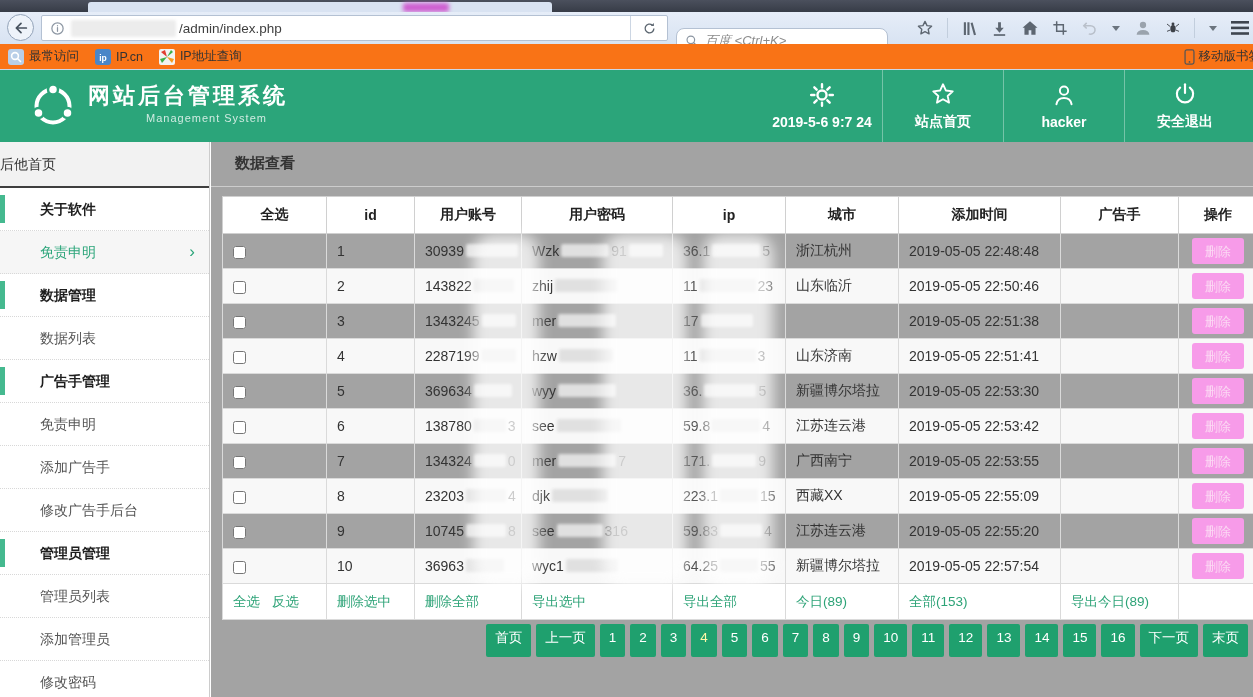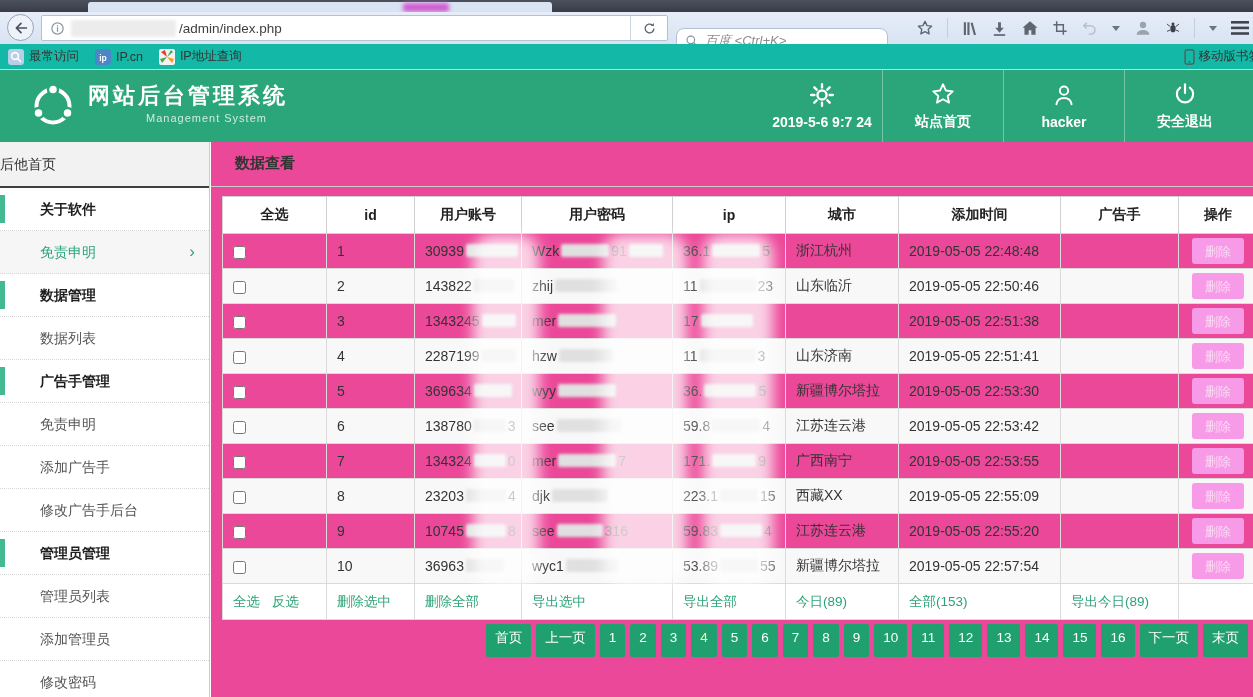--- a/index.html
+++ b/index.html
@@ -21,21 +21,21 @@
   .url-spacer{flex:1}
   .url-divider{width:1px;height:24px;background:#ccd6e3;}
   .reload-btn{width:36px;height:100%;display:flex;align-items:center;justify-content:center;cursor:pointer;}
   .search-bar{position:absolute;left:676px;top:16px;width:212px;height:26px;background:#fff;border:1px solid #b4c1d3;
               border-radius:8px;display:flex;align-items:center;box-sizing:border-box;}
   .search-bar .s-ico{margin:0 6px 0 8px;}
   .search-ph{font-size:13px;color:#8b8b8b;font-style:italic;}
   #toolbar-icons{position:absolute;right:4px;top:0;height:32px;display:flex;align-items:center;gap:13px;}
   #toolbar-icons .tbicon{display:flex;align-items:center;justify-content:center;cursor:pointer;}
   #toolbar-icons .tdivider{width:1px;height:20px;background:#c2cedd;}
-  #bookmarksbar{position:absolute;left:0;top:44px;width:100%;height:26px;background:#14b8a6;border-bottom:1px solid #ccd7e5;box-sizing:border-box;}
+  #bookmarksbar{position:absolute;left:0;top:44px;width:100%;height:26px;background:#f97316;border-bottom:1px solid #ccd7e5;box-sizing:border-box;}
   #bookmarks-items{position:absolute;left:8px;top:0;height:25px;display:flex;align-items:center;gap:16px;}
   .bookmark{display:flex;align-items:center;gap:5px;font-size:12.5px;color:#333;cursor:pointer;}
   #mobile-bookmarks{position:absolute;right:-8px;top:0;height:25px;display:flex;align-items:center;gap:4px;font-size:12.5px;color:#333;cursor:pointer;}
   
   #appheader{position:absolute;left:0;top:70px;width:100%;height:72px;background:#2ba57a;}
   #logo{position:absolute;left:30px;top:13px;}
   #brand{position:absolute;left:88px;top:13px;color:#fff;}
   #brand .t{font-size:22px;font-weight:600;letter-spacing:3px;line-height:26px;}
   #brand .s{font-size:11px;color:rgba(255,255,255,.78);letter-spacing:1px;margin:3px 0 0 58px;}
   #header-menu{position:absolute;right:8px;top:0;height:72px;display:flex;}
@@ -48,21 +48,21 @@
   .side-home{height:44px;line-height:44px;text-align:left;background:#f2f2f2;font-size:14px;color:#333;
              border-bottom:2px solid #3f3f3f;cursor:pointer;}
   #sidebar ul{list-style:none;margin:0;padding:0;}
   #sidebar li{position:relative;height:42px;line-height:42px;padding-left:40px;font-size:14px;color:#555;
               border-bottom:1px dotted #d8d8d8;cursor:pointer;white-space:nowrap;}
   #sidebar li.section{font-weight:bold;color:#1e1e1e;}
   #sidebar li.section::before{content:"";position:absolute;left:0;top:7px;width:5px;height:28px;background:#45b98f;}
   #sidebar li.active{color:#2ba57a;background:#f6f6f6;}
   #sidebar li .chev{position:absolute;right:14px;color:#2ba57a;font-size:17px;}
   
-  #main{position:absolute;left:211px;top:142px;right:0;bottom:0;background:#ec4899;}
+  #main{position:absolute;left:211px;top:142px;right:0;bottom:0;background:#a3a3a3;}
   .page-title{position:absolute;left:24px;top:12px;font-size:15px;font-weight:bold;color:#333;}
   .title-rule{position:absolute;left:0;right:0;top:44px;border-top:1px solid #ccc;}
   #data-table{position:absolute;left:11px;top:54px;width:1026px;border-collapse:collapse;table-layout:fixed;}
   #data-table th{border:1px solid #d0d0d0;height:36px;font-size:14px;font-weight:bold;color:#222;text-align:center;background:#fff;padding:0;}
   #data-table td{border:1px solid #dadada;height:35px;font-size:14px;color:#333;text-align:left;padding:0 0 0 10px;
                  white-space:nowrap;overflow:hidden;box-sizing:border-box;}
   #data-table tbody tr:nth-child(even) td{background:#f8f8f8;}
   #data-table th:nth-child(1){width:103px}
   #data-table th:nth-child(2){width:87px}
   #data-table th:nth-child(3){width:106px}
@@ -432,21 +432,21 @@
           <td class="c-city">江苏连云港</td>
           <td class="c-time">2019-05-05 22:55:20</td>
           <td class="c-agent"></td>
           <td class="c-op"><button class="del-btn">删除</button></td>
         </tr>
         <tr>
           <td class="c-check"><input type="checkbox" style=""></td>
           <td class="c-id">10</td>
           <td class="c-acc"><span>36963</span><span class="censor" style="width: 38px;"></span></td>
           <td class="c-pass"><span>wyc1</span><span class="censor" style="width: 52px;"></span></td>
-          <td class="c-ip"><span>53.89</span><span class="censor" style="width: 38px;"></span><span>55</span></td>
+          <td class="c-ip"><span>64.25</span><span class="censor" style="width: 38px;"></span><span>55</span></td>
           <td class="c-city">新疆博尔塔拉</td>
           <td class="c-time">2019-05-05 22:57:54</td>
           <td class="c-agent"></td>
           <td class="c-op"><button class="del-btn">删除</button></td>
         </tr>
       </tbody>
     <tfoot>
         <tr id="tfoot-row">
           <td><span class="flink">全选</span><span class="flink">反选</span></td>
           <td><span class="flink">删除选中</span></td>

